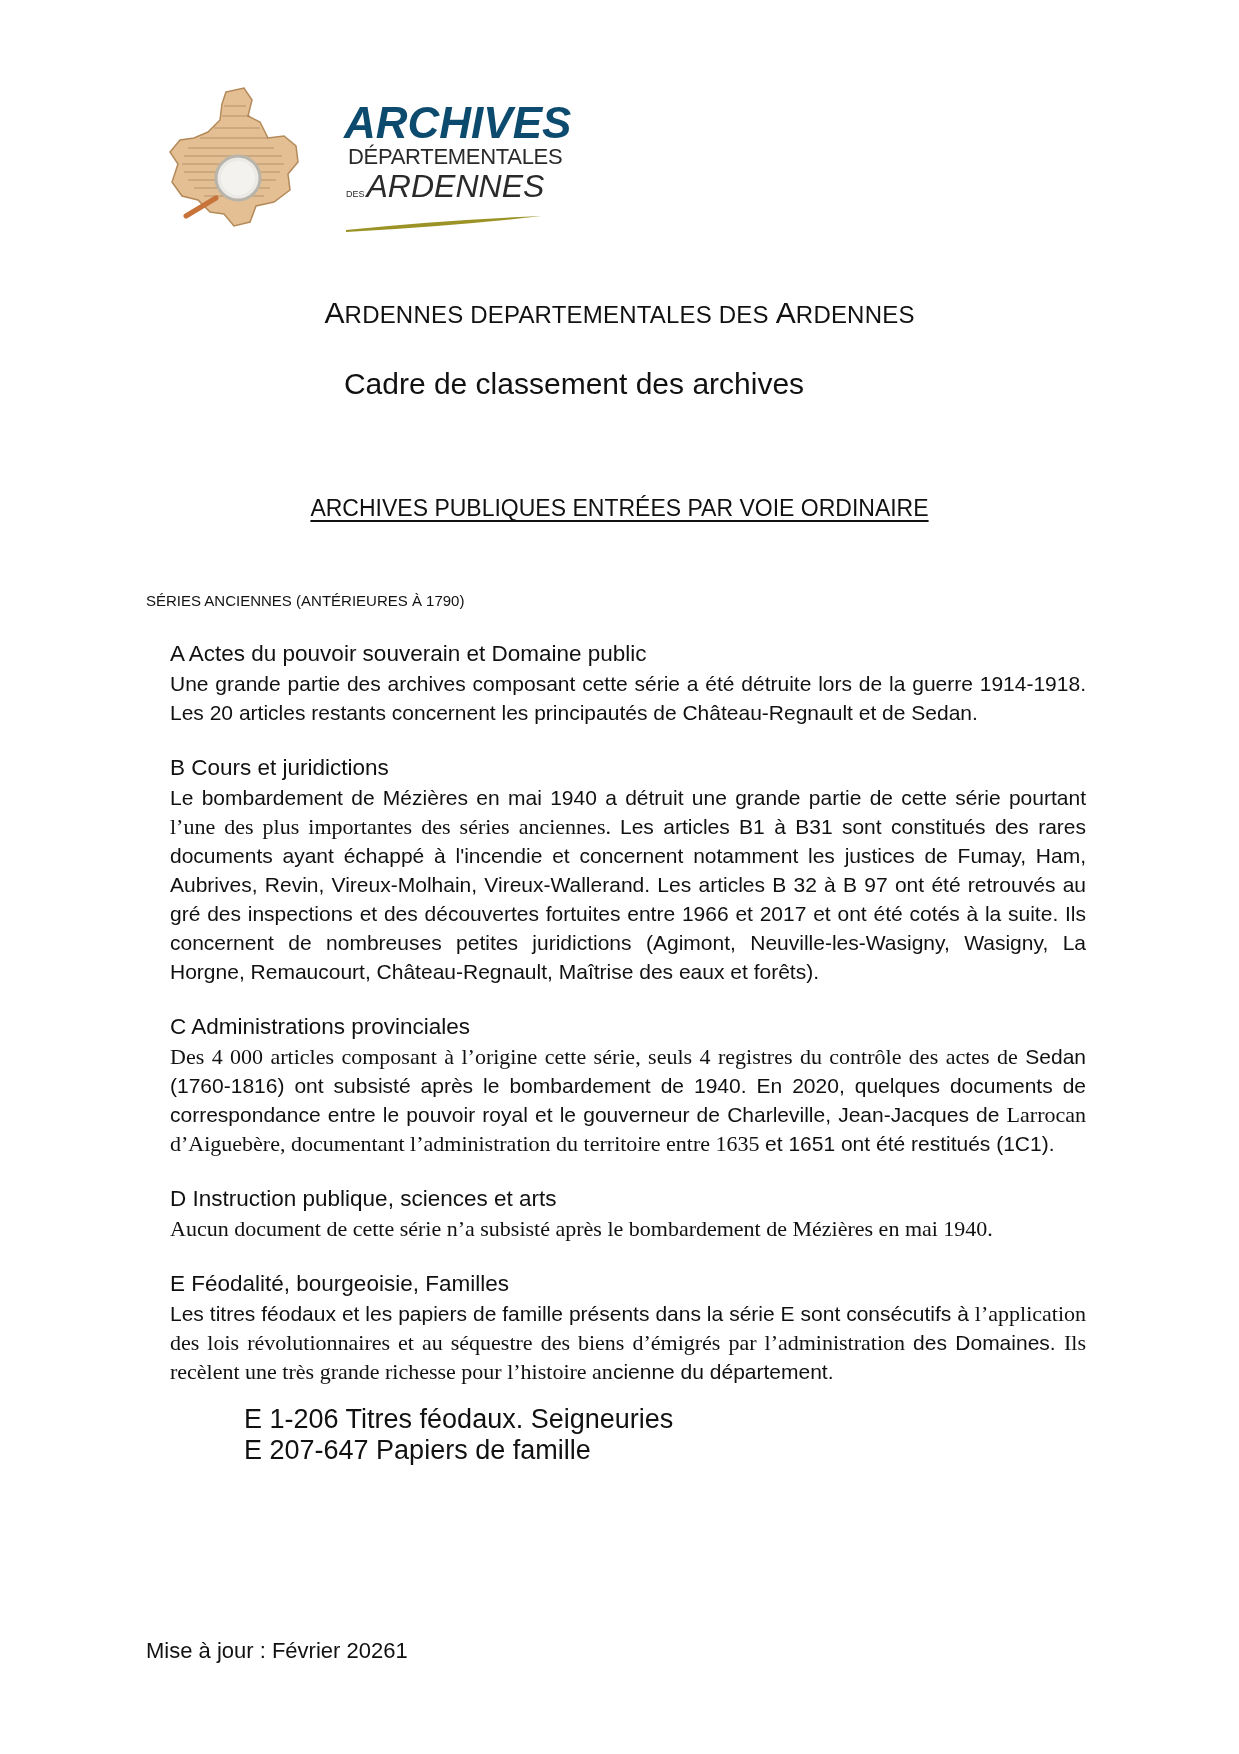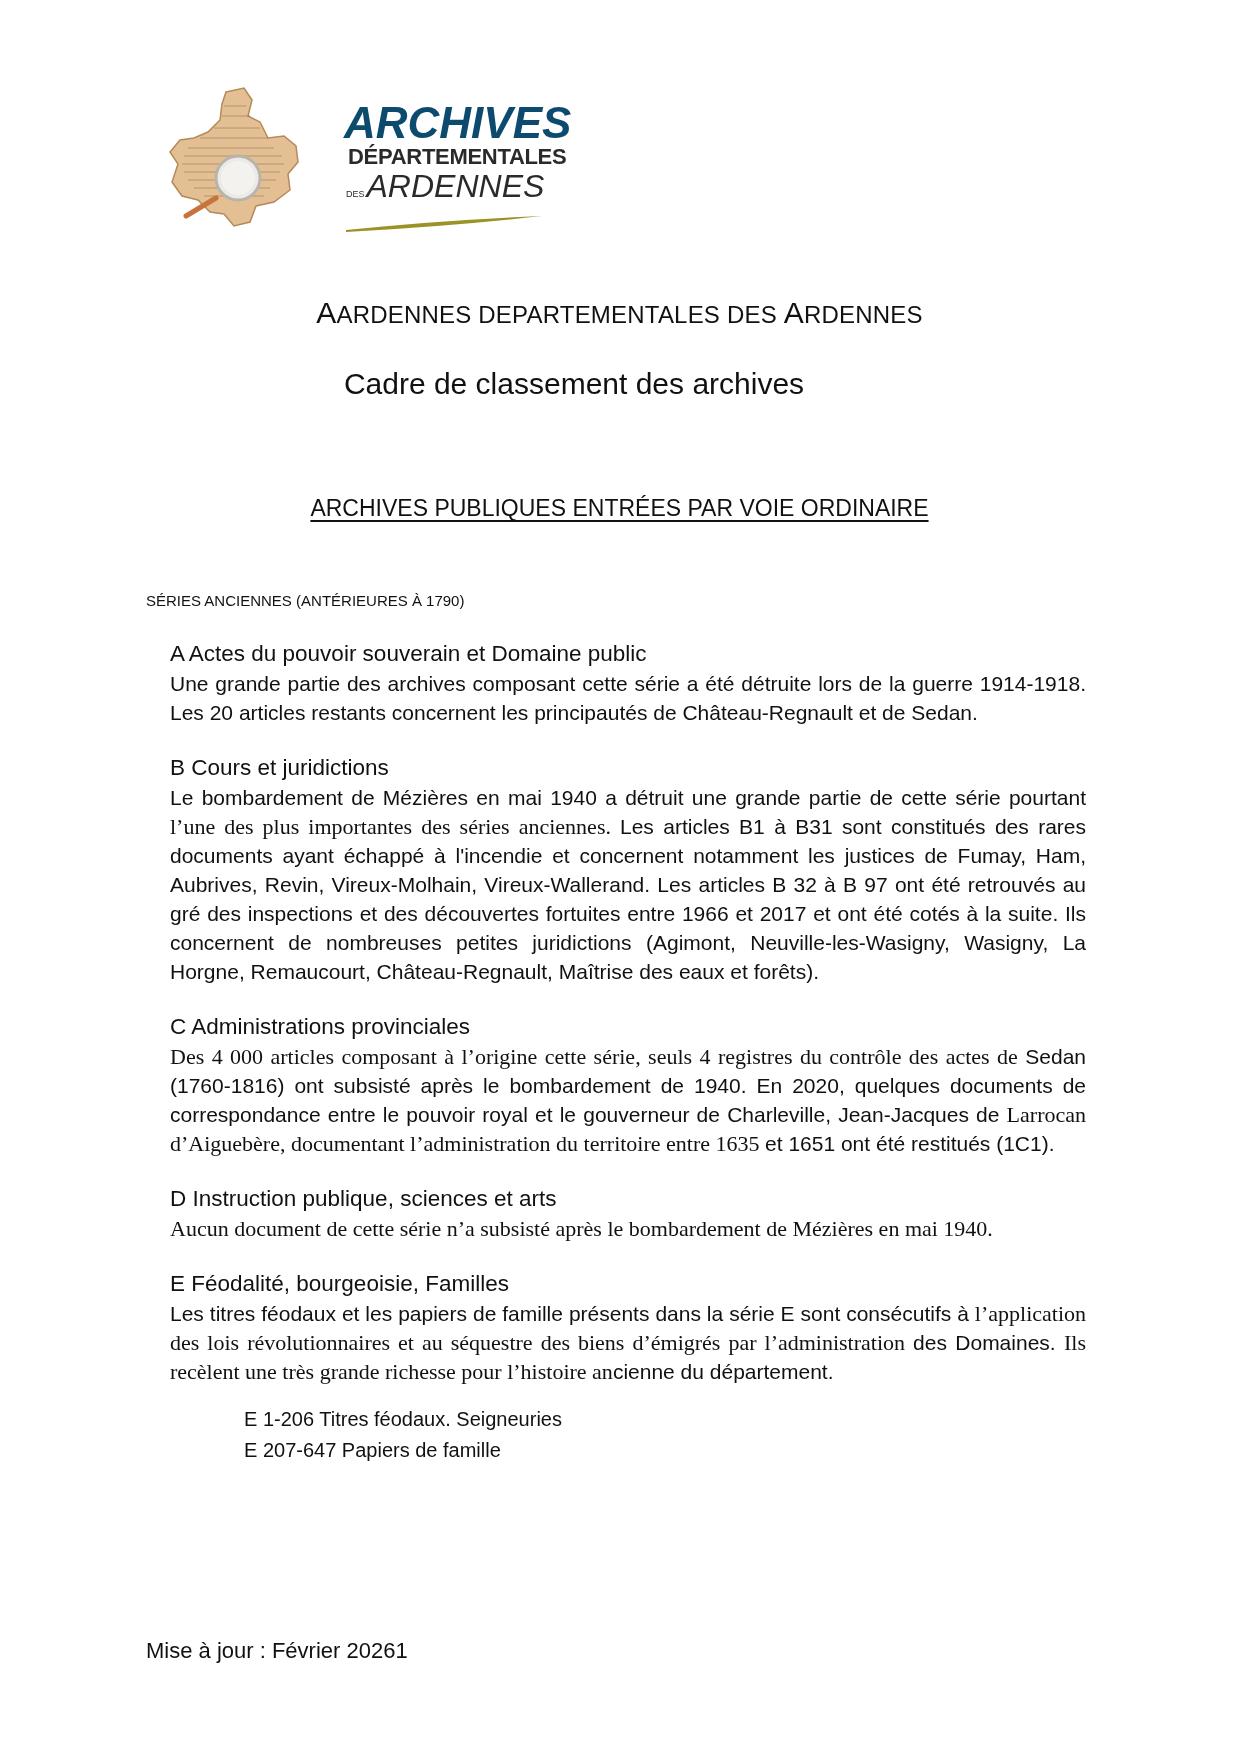--- a/index.html
+++ b/index.html
@@ -5,39 +5,39 @@
   html, body { margin: 0; padding: 0; background: #ffffff; }
   body { width: 1239px; height: 1754px; position: relative; overflow: hidden; color: #111; }
   .sans { font-family: "Liberation Sans", "DejaVu Sans", sans-serif; }
   .serif { font-family: "Liberation Serif", "DejaVu Serif", serif; }
 
   
   .logo { position: absolute; left: 148px; top: 78px; width: 430px; height: 152px; }
   .logo-map { position: absolute; left: 16px; top: 8px; width: 170px; height: 144px; }
   .logo-text { position: absolute; left: 196px; top: 24px; width: 240px; }
   .logo-archives { font-family: "Liberation Sans", sans-serif; font-weight: bold; font-style: italic; color: #0c4a6e; font-size: 44px; line-height: 42px; letter-spacing: 0px; }
-  .logo-dep { font-family: "Liberation Sans", sans-serif; font-weight: bold; color: #2a2a2a; font-size: 22px; line-height: 26px; letter-spacing: -0.3px; margin-left: 4px; }
+  .logo-dep { font-family: "Liberation Sans", sans-serif; font-weight: normal; color: #2a2a2a; font-size: 22px; line-height: 26px; letter-spacing: -0.3px; margin-left: 4px; }
   .logo-des-row { display: flex; align-items: baseline; margin-left: 2px; }
   .logo-des { font-family: "Liberation Sans", sans-serif; font-size: 9px; color: #2a2a2a; margin-right: 2px; }
   .logo-ardennes { font-family: "Liberation Sans", sans-serif; font-style: italic; color: #2a2a2a; font-size: 32px; line-height: 32px; letter-spacing: 0px; }
   .logo-swoosh { position: absolute; left: 196px; top: 136px; width: 200px; height: 20px; }
 
   
   .h-institution { position: absolute; left: 0; width: 1239px; top: 296px; text-align: center; font-size: 24px; letter-spacing: 0.2px; }
   .h-institution .big { font-size: 30px; }
   .h-title { position: absolute; left: 0; width: 1148px; top: 367px; text-align: center; font-size: 30px; }
   .h-section { position: absolute; left: 0; width: 1239px; top: 495px; text-align: center; font-size: 23px; text-decoration: underline; text-decoration-thickness: 2px; text-underline-offset: 4px; }
 
   .content { position: absolute; left: 146px; width: 940px; top: 585px; }
   .series-title { font-size: 15px; line-height: 32px; margin: 0 0 22px 0; }
   .block { margin-bottom: 26px; margin-left: 24px; }
   .block-head { font-size: 22.5px; line-height: 30px; }
   .block-body { font-size: 21px; line-height: 29px; text-align: justify; }
   .block-body .serif { font-size: 22px; }
-  .sublist { margin: 18px 0 0 74px; font-size: 20px; line-height: 31px; }
+  .sublist { margin: 18px 0 0 74px; font-size: 27px; line-height: 31px; }
 
   .footer { position: absolute; left: 146px; top: 1638px; width: 940px; font-size: 22px; display: flex; }
 </style>
 </head>
 <body>
 
 <div class="logo">
   <svg class="logo-map" viewBox="0 0 170 144">
     <path d="M62 6 L80 2 L88 14 L84 30 L96 36 L104 52 L120 50 L132 60 L134 76 L124 88 L126 104 L110 116 L92 120 L86 136 L70 140 L60 128 L46 126 L34 114 L18 110 L8 96 L14 78 L6 66 L16 54 L30 52 L44 46 L56 34 L58 18 Z" fill="#e3bf93" stroke="#b58a5a" stroke-width="1.5"></path>
     <g stroke="#7a5a3a" stroke-width="0.8" opacity="0.55">
@@ -64,21 +64,21 @@
       <span class="logo-des">DES</span>
       <span class="logo-ardennes">ARDENNES</span>
     </div>
   </div>
   <svg class="logo-swoosh" viewBox="0 0 200 20">
     <path d="M2 16 Q100 6 198 2 Q110 12 2 18 Z" fill="#9b9326"></path>
   </svg>
 </div>
 
 <div class="h-institution sans">
-  <span class="big">A</span><span>ARDENNES DEPARTEMENTALES DES </span><span class="big">A</span><span>RDENNES</span>
+  <span class="big">A</span><span>RDENNES DEPARTEMENTALES DES </span><span class="big">A</span><span>RDENNES</span>
 </div>
 <div class="h-title sans">Cadre de classement des archives</div>
 <div class="h-section sans">ARCHIVES PUBLIQUES ENTRÉES PAR VOIE ORDINAIRE</div>
 
 <div class="content sans">
   <div class="series-title">SÉRIES ANCIENNES (ANTÉRIEURES À 1790)</div>
 
   <div class="block">
     <div class="block-head">A Actes du pouvoir souverain et Domaine public</div>
     <div class="block-body">

